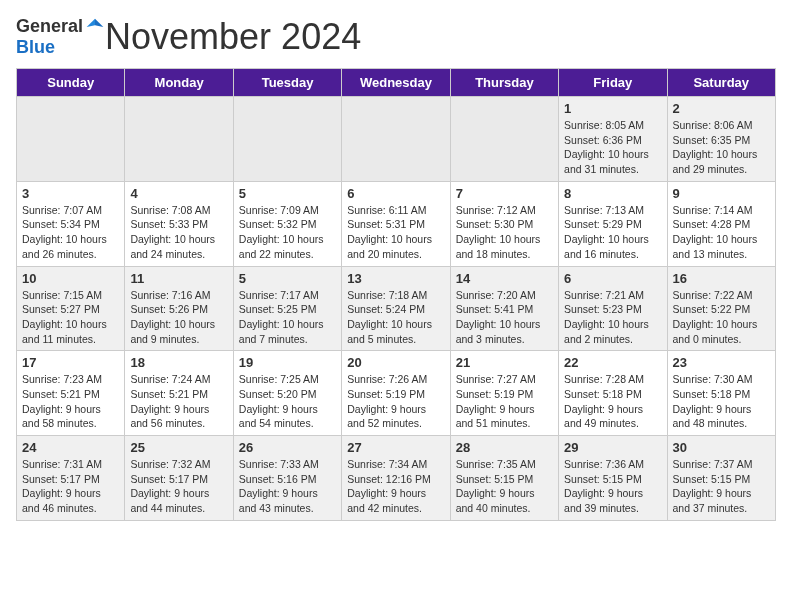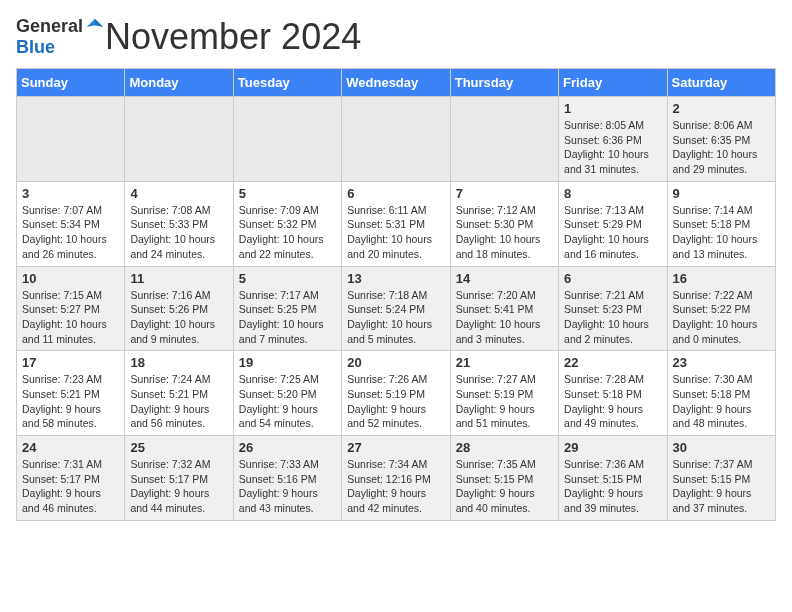--- a/index.html
+++ b/index.html
@@ -50,25 +50,25 @@
     }
     .location-title {
       font-size: 16px;
       color: #555;
     }
     .calendar {
       width: 100%;
       border-collapse: collapse;
     }
     .calendar th {
-      background-color: #3b82f6;
+      background-color: #4c1d95;
       color: white;
       padding: 6px 4px;
       font-size: 13px;
-      text-align: left;
+      text-align: center;
       border: 1px solid #ccc;
       margin-top: 28px;
     }
     .calendar td {
       border: 1px solid #ccc;
       vertical-align: top;
       padding: 4px 5px;
       width: calc(100% / 7);
       min-height: 80px;
       font-size: 11px;
@@ -188,21 +188,21 @@
         <td>
           <span class="day-number">8</span>
           <div class="day-info" style="white-space: pre-line;">Sunrise: 7:13 AM
 Sunset: 5:29 PM
 Daylight: 10 hours
 and 16 minutes.</div>
         </td>
         <td>
           <span class="day-number">9</span>
           <div class="day-info" style="white-space: pre-line;">Sunrise: 7:14 AM
-Sunset: 5:18 PM
+Sunset: 4:28 PM
 Daylight: 10 hours
 and 13 minutes.</div>
         </td>
       </tr>
       <tr class="row-shaded">
         <td>
           <span class="day-number">10</span>
           <div class="day-info" style="white-space: pre-line;">Sunrise: 7:15 AM
 Sunset: 5:27 PM
 Daylight: 10 hours

